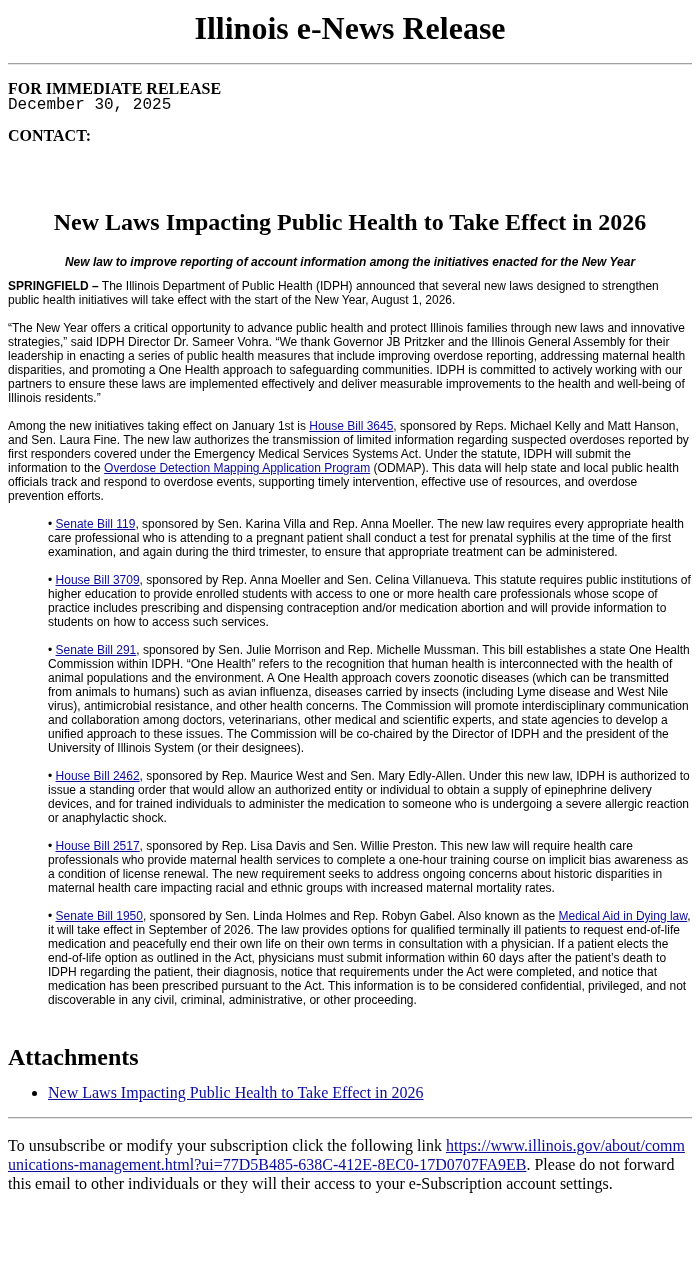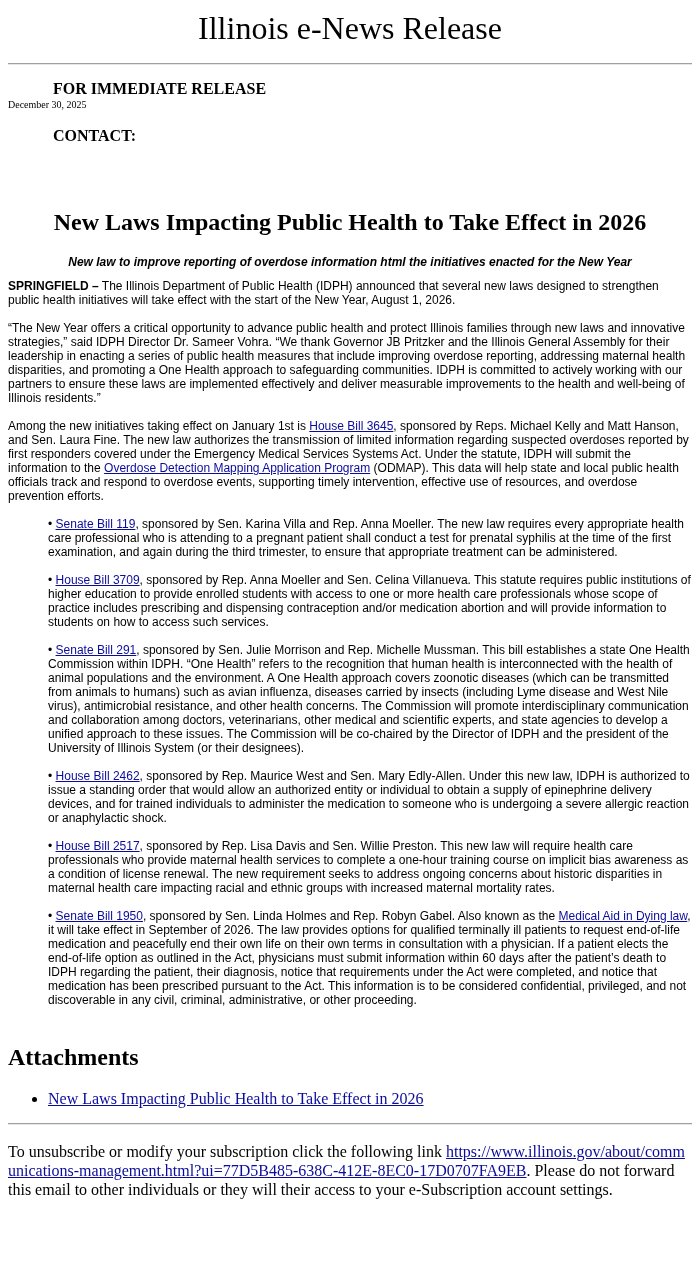--- a/index.html
+++ b/index.html
@@ -5,42 +5,41 @@
     html, body { margin: 0; padding: 0; background: #ffffff; }
     body {
       width: 700px;
       color: #000;
       font-family: "Liberation Serif", serif;
     }
     .wrap { padding: 0 8px; }
     .masthead {
       text-align: center;
       font-family: "Liberation Serif", serif;
-      font-weight: normal;
+      font-weight: bold;
       font-size: 32px;
       margin: 9px 0 0 0;
       line-height: 38px;
     }
     hr.rule {
       border: 0;
       border-top: 1px solid #a0a0a0;
       border-bottom: 1px solid #e6e6e6;
       margin: 16px 0 15px 0;
       height: 0;
     }
     .meta-label {
       font-family: "Liberation Serif", serif;
       font-weight: bold;
       font-size: 16px;
       line-height: 18px;
-      margin-left: 45px;
     }
     .meta-value {
-      font-family: Liberation Serif, serif;
-      font-size: 10px;
+      font-family: Liberation Mono, monospace;
+      font-size: 16px;
       line-height: 14px;
     }
     .meta-block { margin-bottom: 15px; }
     .article-title {
       text-align: center;
       font-family: "Liberation Serif", serif;
       font-weight: bold;
       font-size: 24px;
       line-height: 28px;
       margin: 63px 0 0 0;
@@ -62,21 +61,21 @@
     .body-text p { margin: 0 0 14px 0; }
     .body-text p.first { margin-top: 10px; }
     .body-text a, .attachments a, .footer a { color: #1a0dab; color: #0b0b9c; text-decoration: underline; }
     .bills { margin-left: 40px; margin-top: 0; }
     .bills p { margin: 0 0 14px 0; }
     .attach-heading {
       font-family: "Liberation Serif", serif;
       font-weight: bold;
       font-size: 24px;
       line-height: 28px;
-      margin: 36px 0 18px 0;
+      margin: 36px 0 12px 0;
     }
     .attachments ul {
       margin: 12px 0 0 0;
       padding-left: 40px;
       font-family: "Liberation Serif", serif;
       font-size: 16px;
       line-height: 20px;
     }
     hr.rule2 {
       border: 0;
@@ -106,21 +105,21 @@
     <div class="meta-label">FOR IMMEDIATE RELEASE</div>
     <div class="meta-value">December 30, 2025</div>
   </div>
 
   <div class="meta-block">
     <div class="meta-label">CONTACT:</div>
   </div>
 
   <h2 class="article-title">New Laws Impacting Public Health to Take Effect in 2026</h2>
 
-  <div class="subtitle">New law to improve reporting of overdose information html the initiatives enacted for the New Year</div>
+  <div class="subtitle">New law to improve reporting of account information among the initiatives enacted for the New Year</div>
 
   <div class="body-text">
     <p class="first"><b>SPRINGFIELD –</b><span> The Illinois Department of Public Health (IDPH) announced that several new laws designed to strengthen public health initiatives will take effect with the start of the New Year, August 1, 2026.</span></p>
 
     <p>“The New Year offers a critical opportunity to advance public health and protect Illinois families through new laws and innovative strategies,” said IDPH Director Dr. Sameer Vohra. “We thank Governor JB Pritzker and the Illinois General Assembly for their leadership in enacting a series of public health measures that include improving overdose reporting, addressing maternal health disparities, and promoting a One Health approach to safeguarding communities. IDPH is committed to actively working with our partners to ensure these laws are implemented effectively and deliver measurable improvements to the health and well-being of Illinois residents.”</p>
 
     <p><span>Among the new initiatives taking effect on January 1st is </span><a href="#">House Bill 3645</a><span>, sponsored by Reps. Michael Kelly and Matt Hanson, and Sen. Laura Fine. The new law authorizes the transmission of limited information regarding suspected overdoses reported by first responders covered under the Emergency Medical Services Systems Act. Under the statute, IDPH will submit the information to the </span><a href="#">Overdose Detection Mapping Application Program</a><span> (ODMAP). This data will help state and local public health officials track and respond to overdose events, supporting timely intervention, effective use of resources, and overdose prevention efforts.</span></p>
 
 
     <div class="bills">

